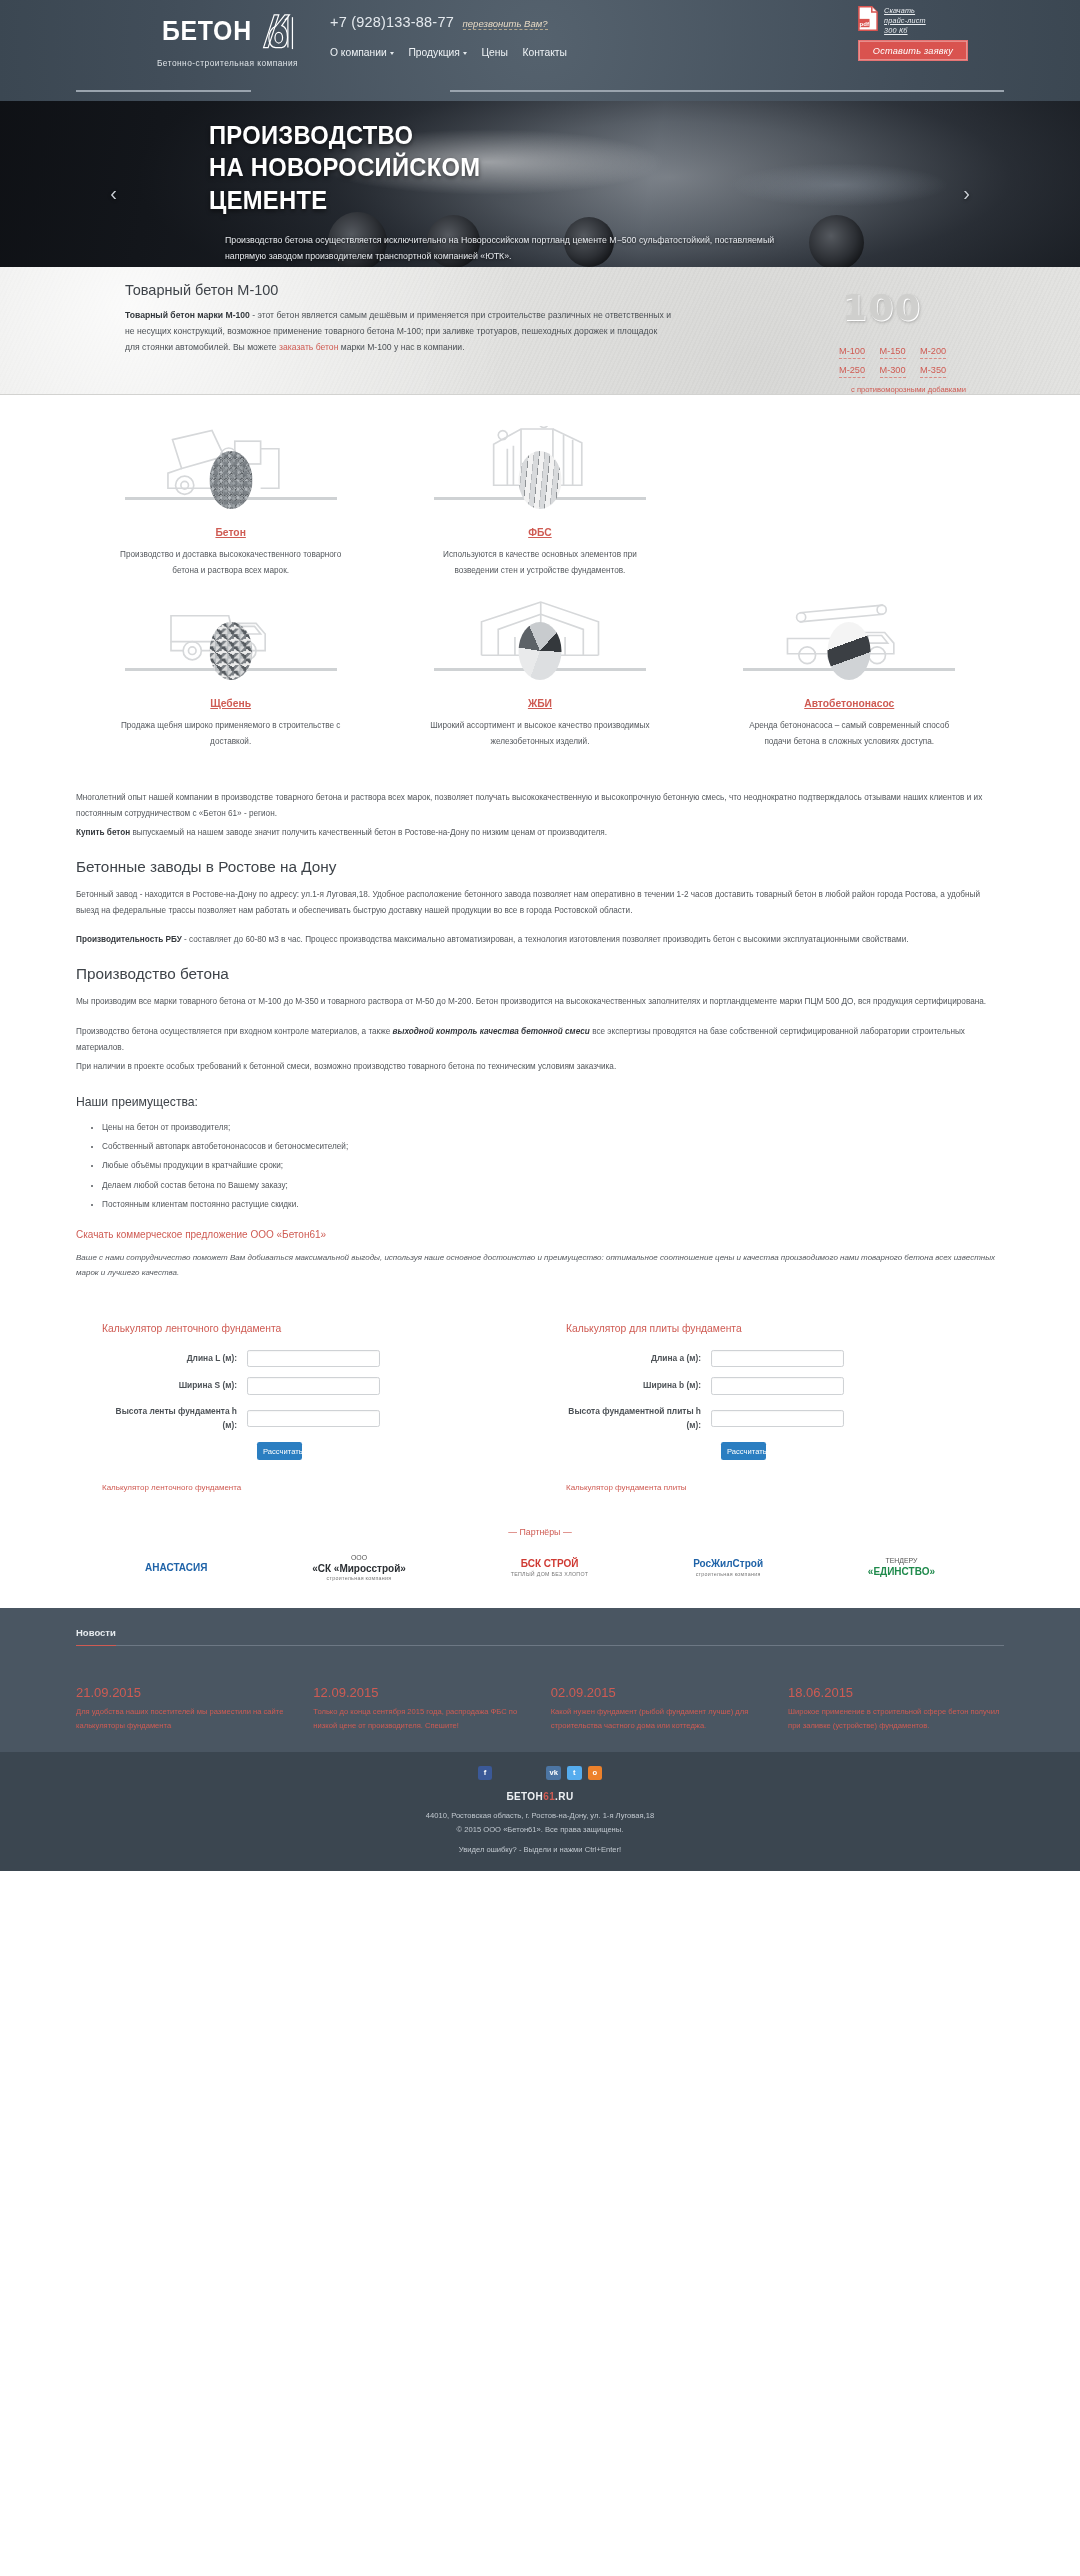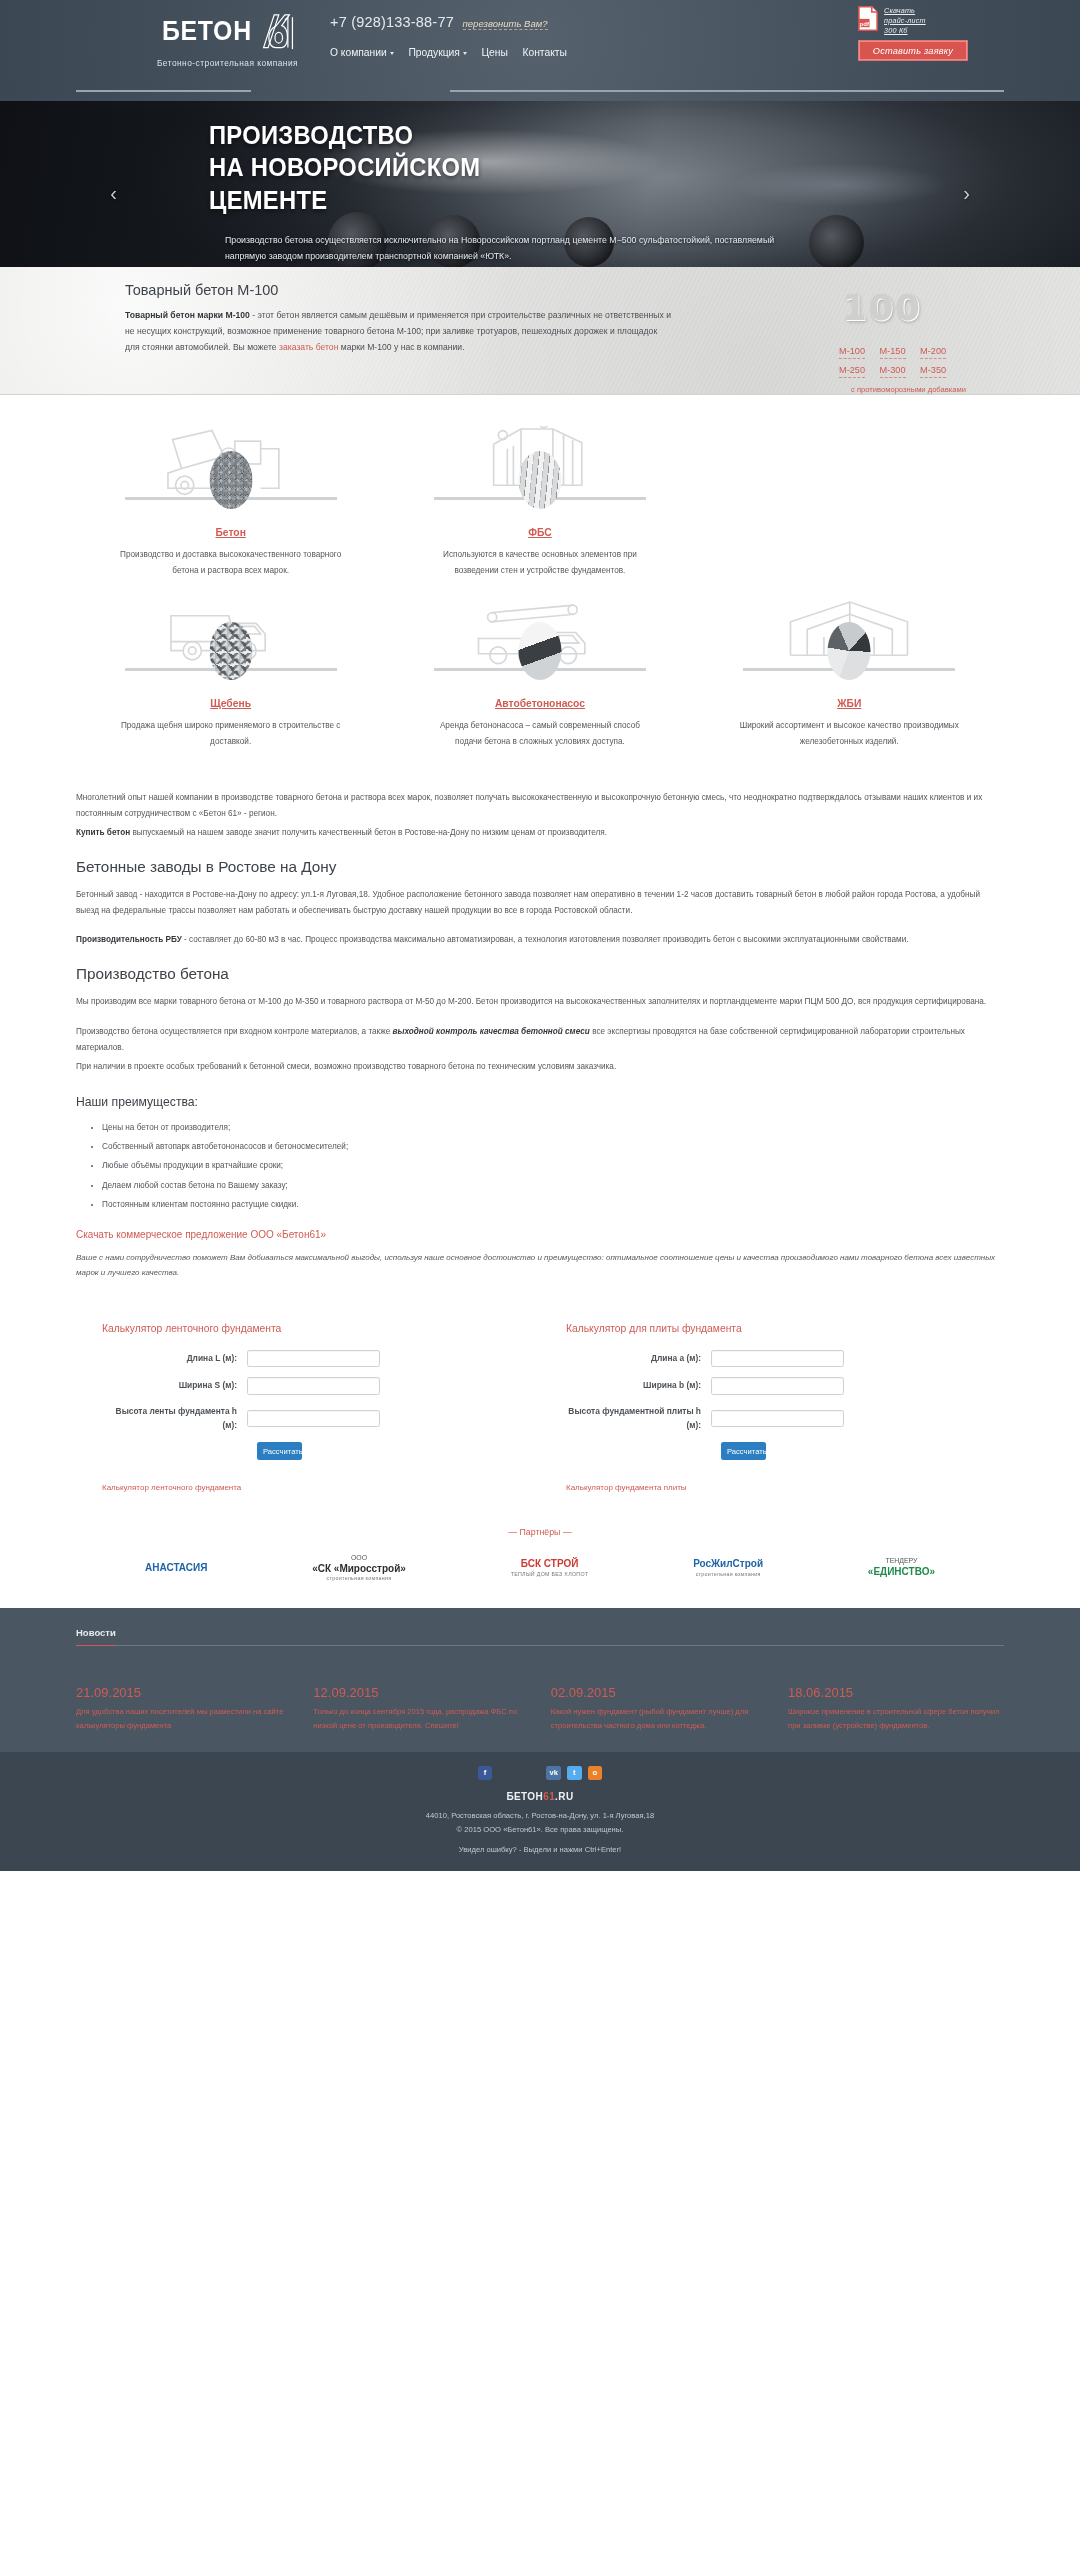--- a/index.html
+++ b/index.html
@@ -443,54 +443,54 @@
             <div class="svc-ground"></div>
             <div class="svc-blob blob-schebeni"></div>
           </div>
           <div class="svc-title">Щебень</div>
           <div class="svc-desc">Продажа щебня широко применяемого в строительстве с доставкой.</div>
         </div>
         <div class="svc-cell">
           <div class="svc-art">
             <svg width="145" height="79" viewBox="0 0 190 104">
               <g fill="none" stroke="#d6d8da" stroke-width="2.2">
+                <path d="M18 78 L18 34 L96 8 L172 34 L172 78"></path>
+                <path d="M96 8 L96 78"></path>
+                <path d="M40 78 L40 44 L96 24 M152 78 L152 44 L96 24"></path>
+                <path d="M62 78 L62 54 M128 78 L128 54"></path>
+                <path d="M18 78 L172 78"></path>
+              </g>
+            </svg>
+            <div class="svc-ground"></div>
+            <div class="svc-blob blob-zhbi"></div>
+          </div>
+          <div class="svc-title">ЖБИ</div>
+          <div class="svc-desc">Широкий ассортимент и высокое качество производимых железобетонных изделий.</div>
+        </div>
+        <div class="svc-cell">
+          <div class="svc-art">
+            <svg width="145" height="79" viewBox="0 0 190 104">
+              <g fill="none" stroke="#d6d8da" stroke-width="2.2">
                 <path d="M30 22 L140 12 M30 34 L140 24"></path>
                 <circle cx="32" cy="28" r="6"></circle>
                 <circle cx="138" cy="18" r="6"></circle>
                 <path d="M14 56 L110 56 L110 76 L14 76 Z"></path>
                 <path d="M110 48 L142 48 L154 62 L154 76 L110 76"></path>
                 <circle cx="40" cy="78" r="11"></circle>
                 <circle cx="78" cy="78" r="11"></circle>
                 <circle cx="132" cy="78" r="11"></circle>
                 <path d="M120 52 L138 52 L146 62 L120 62 Z"></path>
               </g>
             </svg>
             <div class="svc-ground"></div>
             <div class="svc-blob blob-pump"></div>
           </div>
           <div class="svc-title">Автобетононасос</div>
           <div class="svc-desc">Аренда бетононасоса – самый современный способ подачи бетона в сложных условиях доступа.</div>
         </div>
-        <div class="svc-cell">
-          <div class="svc-art">
-            <svg width="145" height="79" viewBox="0 0 190 104">
-              <g fill="none" stroke="#d6d8da" stroke-width="2.2">
-                <path d="M18 78 L18 34 L96 8 L172 34 L172 78"></path>
-                <path d="M96 8 L96 78"></path>
-                <path d="M40 78 L40 44 L96 24 M152 78 L152 44 L96 24"></path>
-                <path d="M62 78 L62 54 M128 78 L128 54"></path>
-                <path d="M18 78 L172 78"></path>
-              </g>
-            </svg>
-            <div class="svc-ground"></div>
-            <div class="svc-blob blob-zhbi"></div>
-          </div>
-          <div class="svc-title">ЖБИ</div>
-          <div class="svc-desc">Широкий ассортимент и высокое качество производимых железобетонных изделий.</div>
-        </div>
       </div>
   </div>
 
   <div class="article">
     <p>Многолетний опыт нашей компании в производстве товарного бетона и раствора всех марок, позволяет получать высококачественную и высокопрочную бетонную смесь, что неоднократно подтверждалось отзывами наших клиентов и их постоянным сотрудничеством с «Бетон 61» - регион.</p>
     <p class="gap">
       <b>Купить бетон</b><span> выпускаемый на нашем заводе значит получить качественный бетон в Ростове-на-Дону по низким ценам от производителя.</span>
     </p>
 
     <h2>Бетонные заводы в Ростове на Дону</h2>

